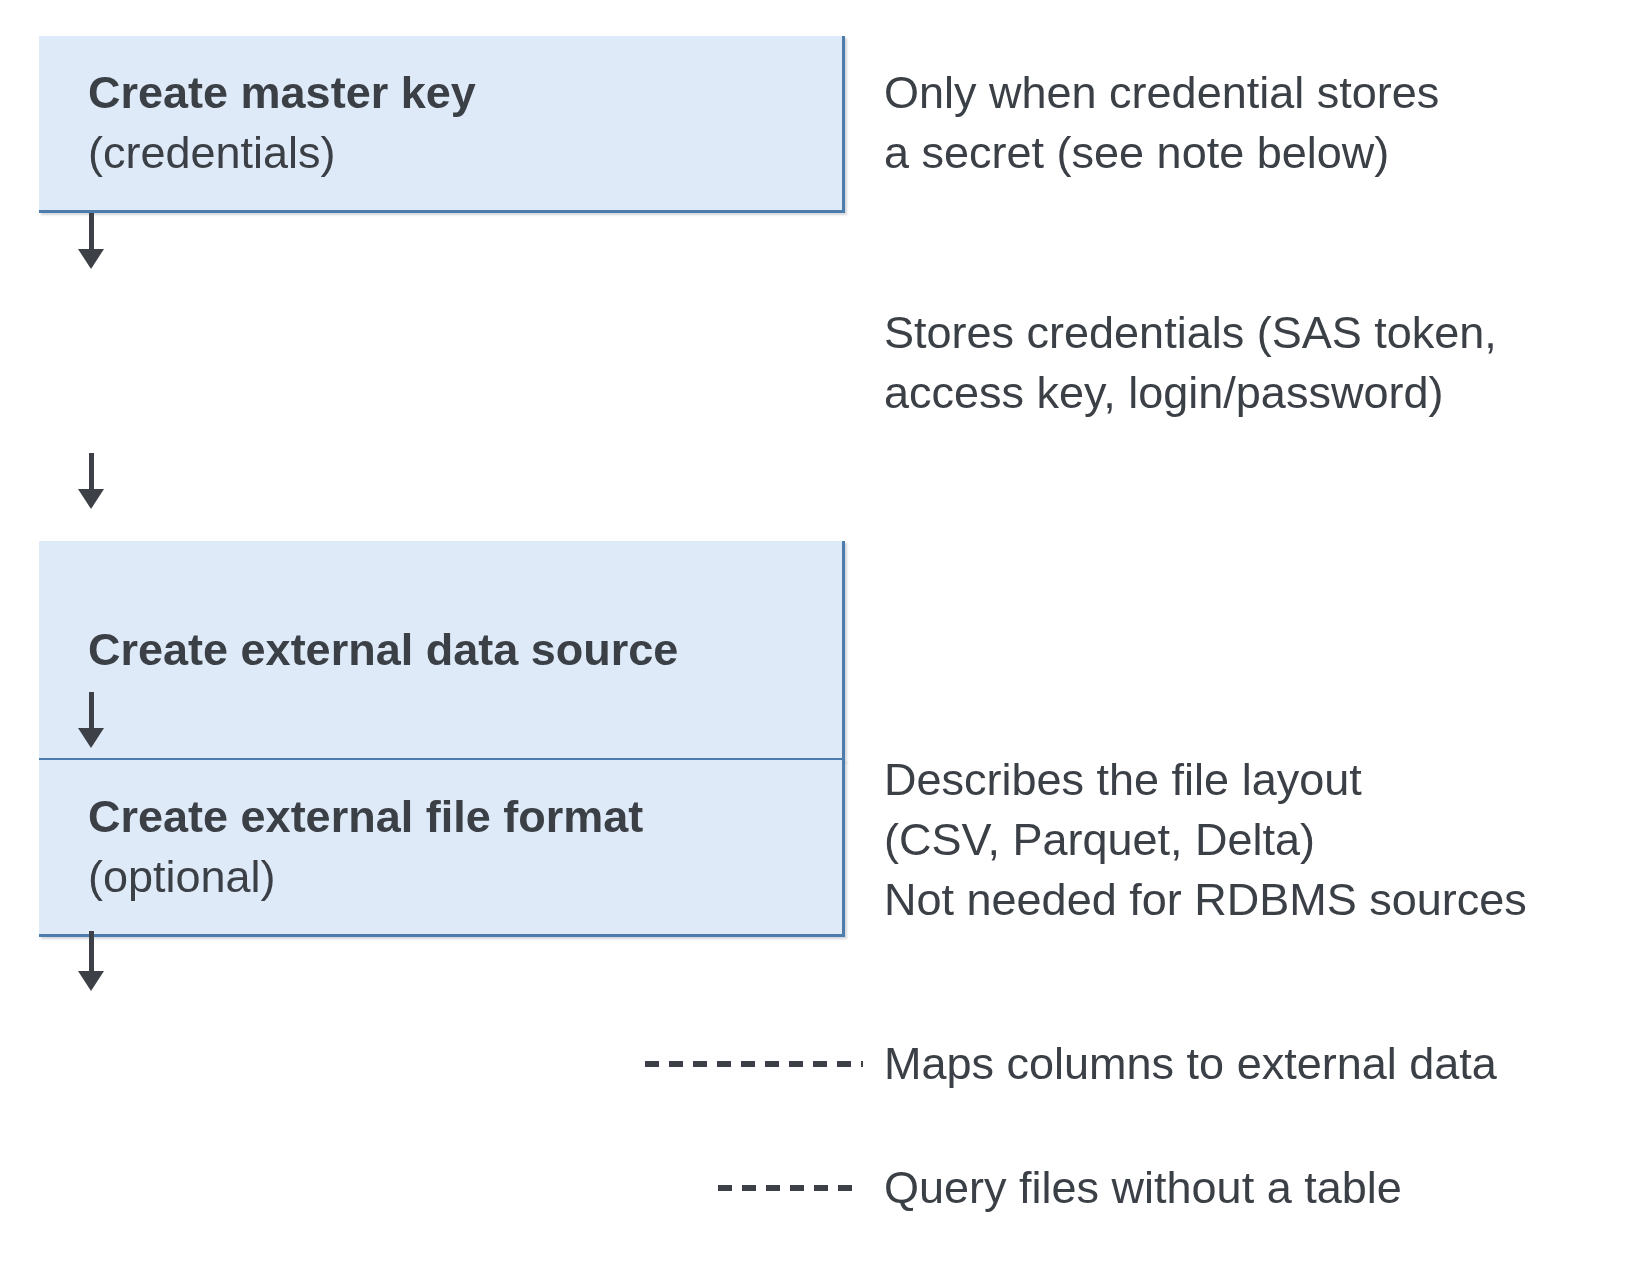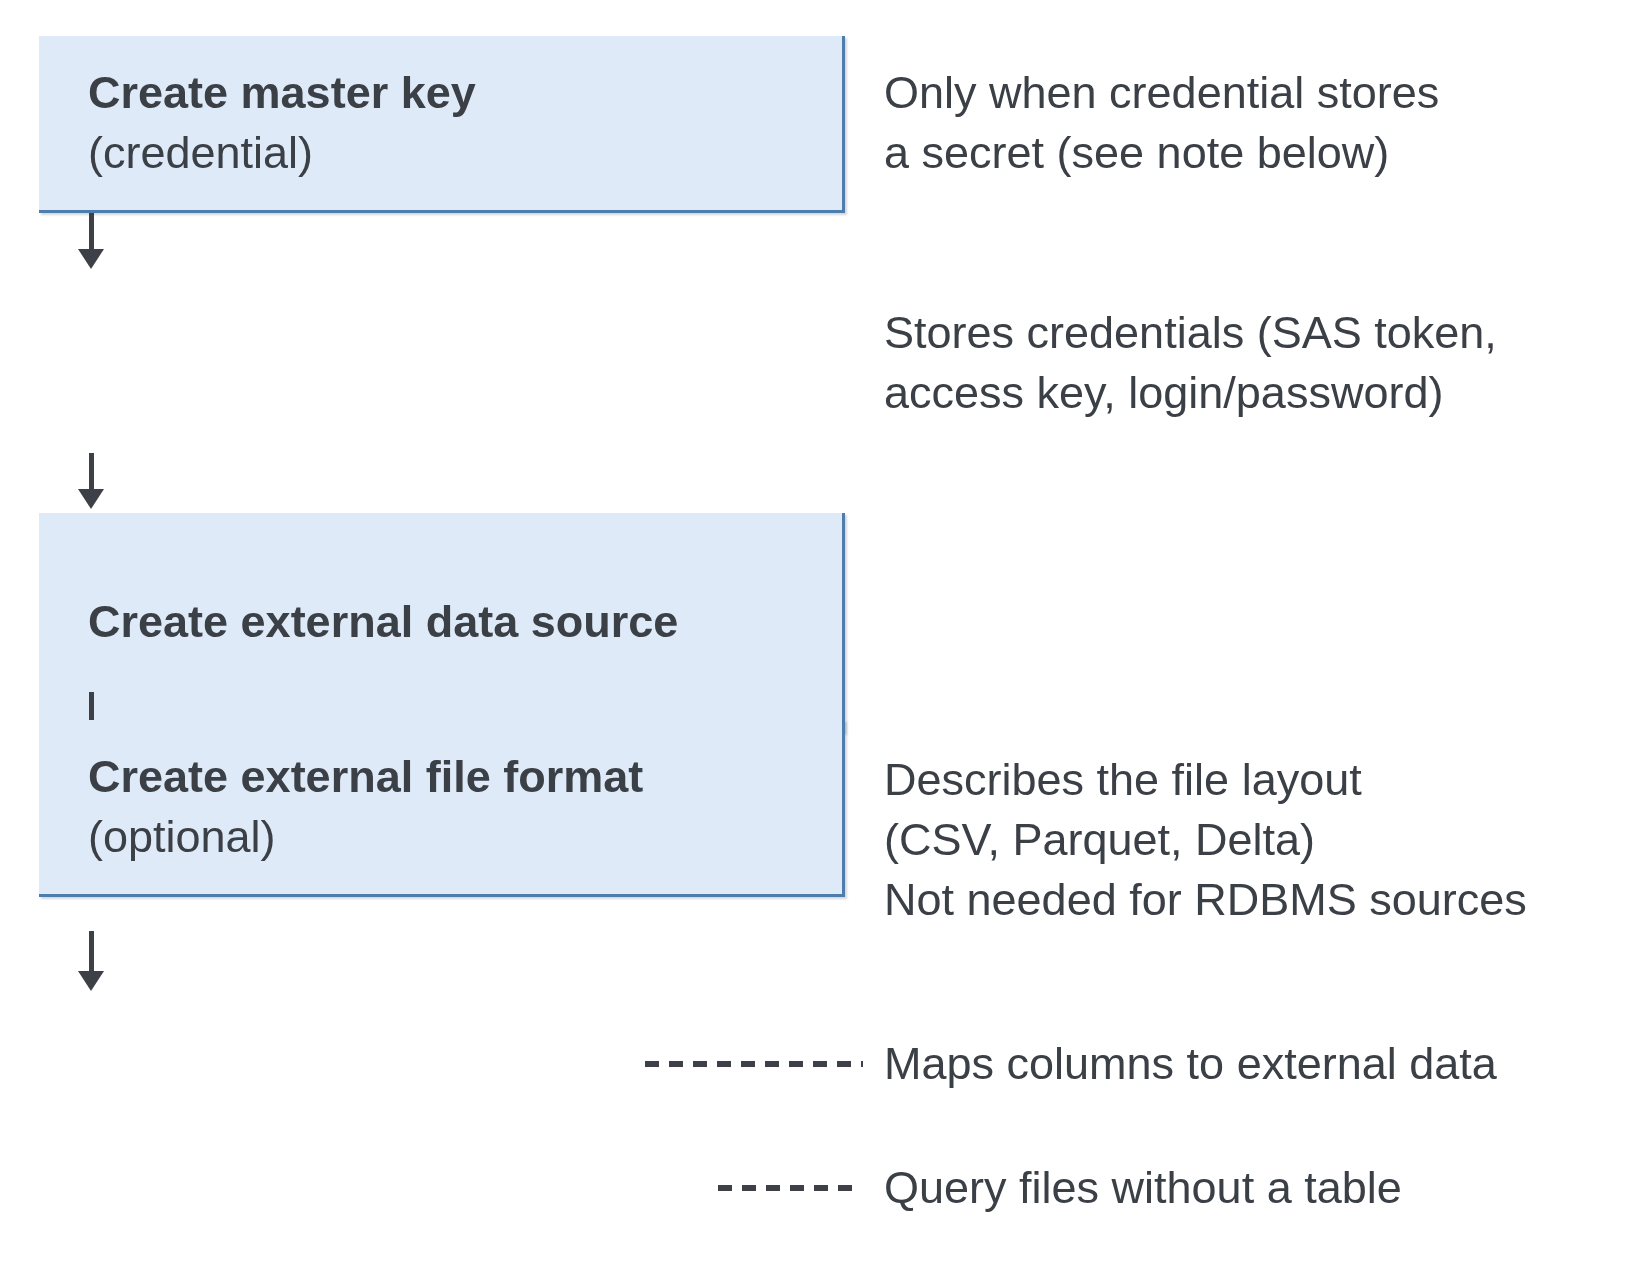--- a/index.html
+++ b/index.html
@@ -63,22 +63,22 @@
   .dash-line {
     position: absolute;
     height: 6px;
     background: repeating-linear-gradient(90deg,
       var(--arrow, #3d4147) 0 14px, transparent 14px 24px);
     z-index: 2;
   }
   
   .box-1 { top: 36px;   height: 177px; }
   .box-2 { top: 273px;  height: 180px; }
-  .box-3 { top: 513px;  height: 220px; }
-  .box-4 { top: 720px;  height: 177px; }
+  .box-3 { top: 541px;  height: 220px; }
+  .box-4 { top: 760px;  height: 177px; }
   .box-5 { top: 1005px; height: 242px; }
   .arrow-1 { top: 213px; height: 56px; }
   .arrow-2 { top: 453px; height: 56px; }
   .arrow-3 { top: 692px; height: 56px; }
   .arrow-4 { top: 931px; height: 60px; }
   .arrow-1 .stem, .arrow-2 .stem, .arrow-3 .stem { height: 36px; }
   .arrow-1 .head, .arrow-2 .head, .arrow-3 .head { top: 36px; }
   .arrow-4 .stem { height: 40px; }
   .arrow-4 .head { top: 40px; }
   .note-1 { top: 63px; }
@@ -90,21 +90,21 @@
   .dash-1 { left: 645px; top: 1061px; width: 218px; }
   .dash-2 { left: 718px; top: 1185px; width: 142px; }
 </style>
 </head>
 <body>
 
 <div class="canvas">
 
   <div class="flow-box box-1">
     <span class="title">Create master key</span>
-    <span class="subtitle">(credential)</span>
+    <span class="subtitle">(credentials)</span>
   </div>
   <div class="note note-1">Only when credential stores
 a secret (see note below)</div>
 
   <div class="flow-arrow arrow-1">
     <div class="stem"></div>
     <div class="head"></div>
   </div>
 
   <div class="note note-2">Stores credentials (SAS token,

